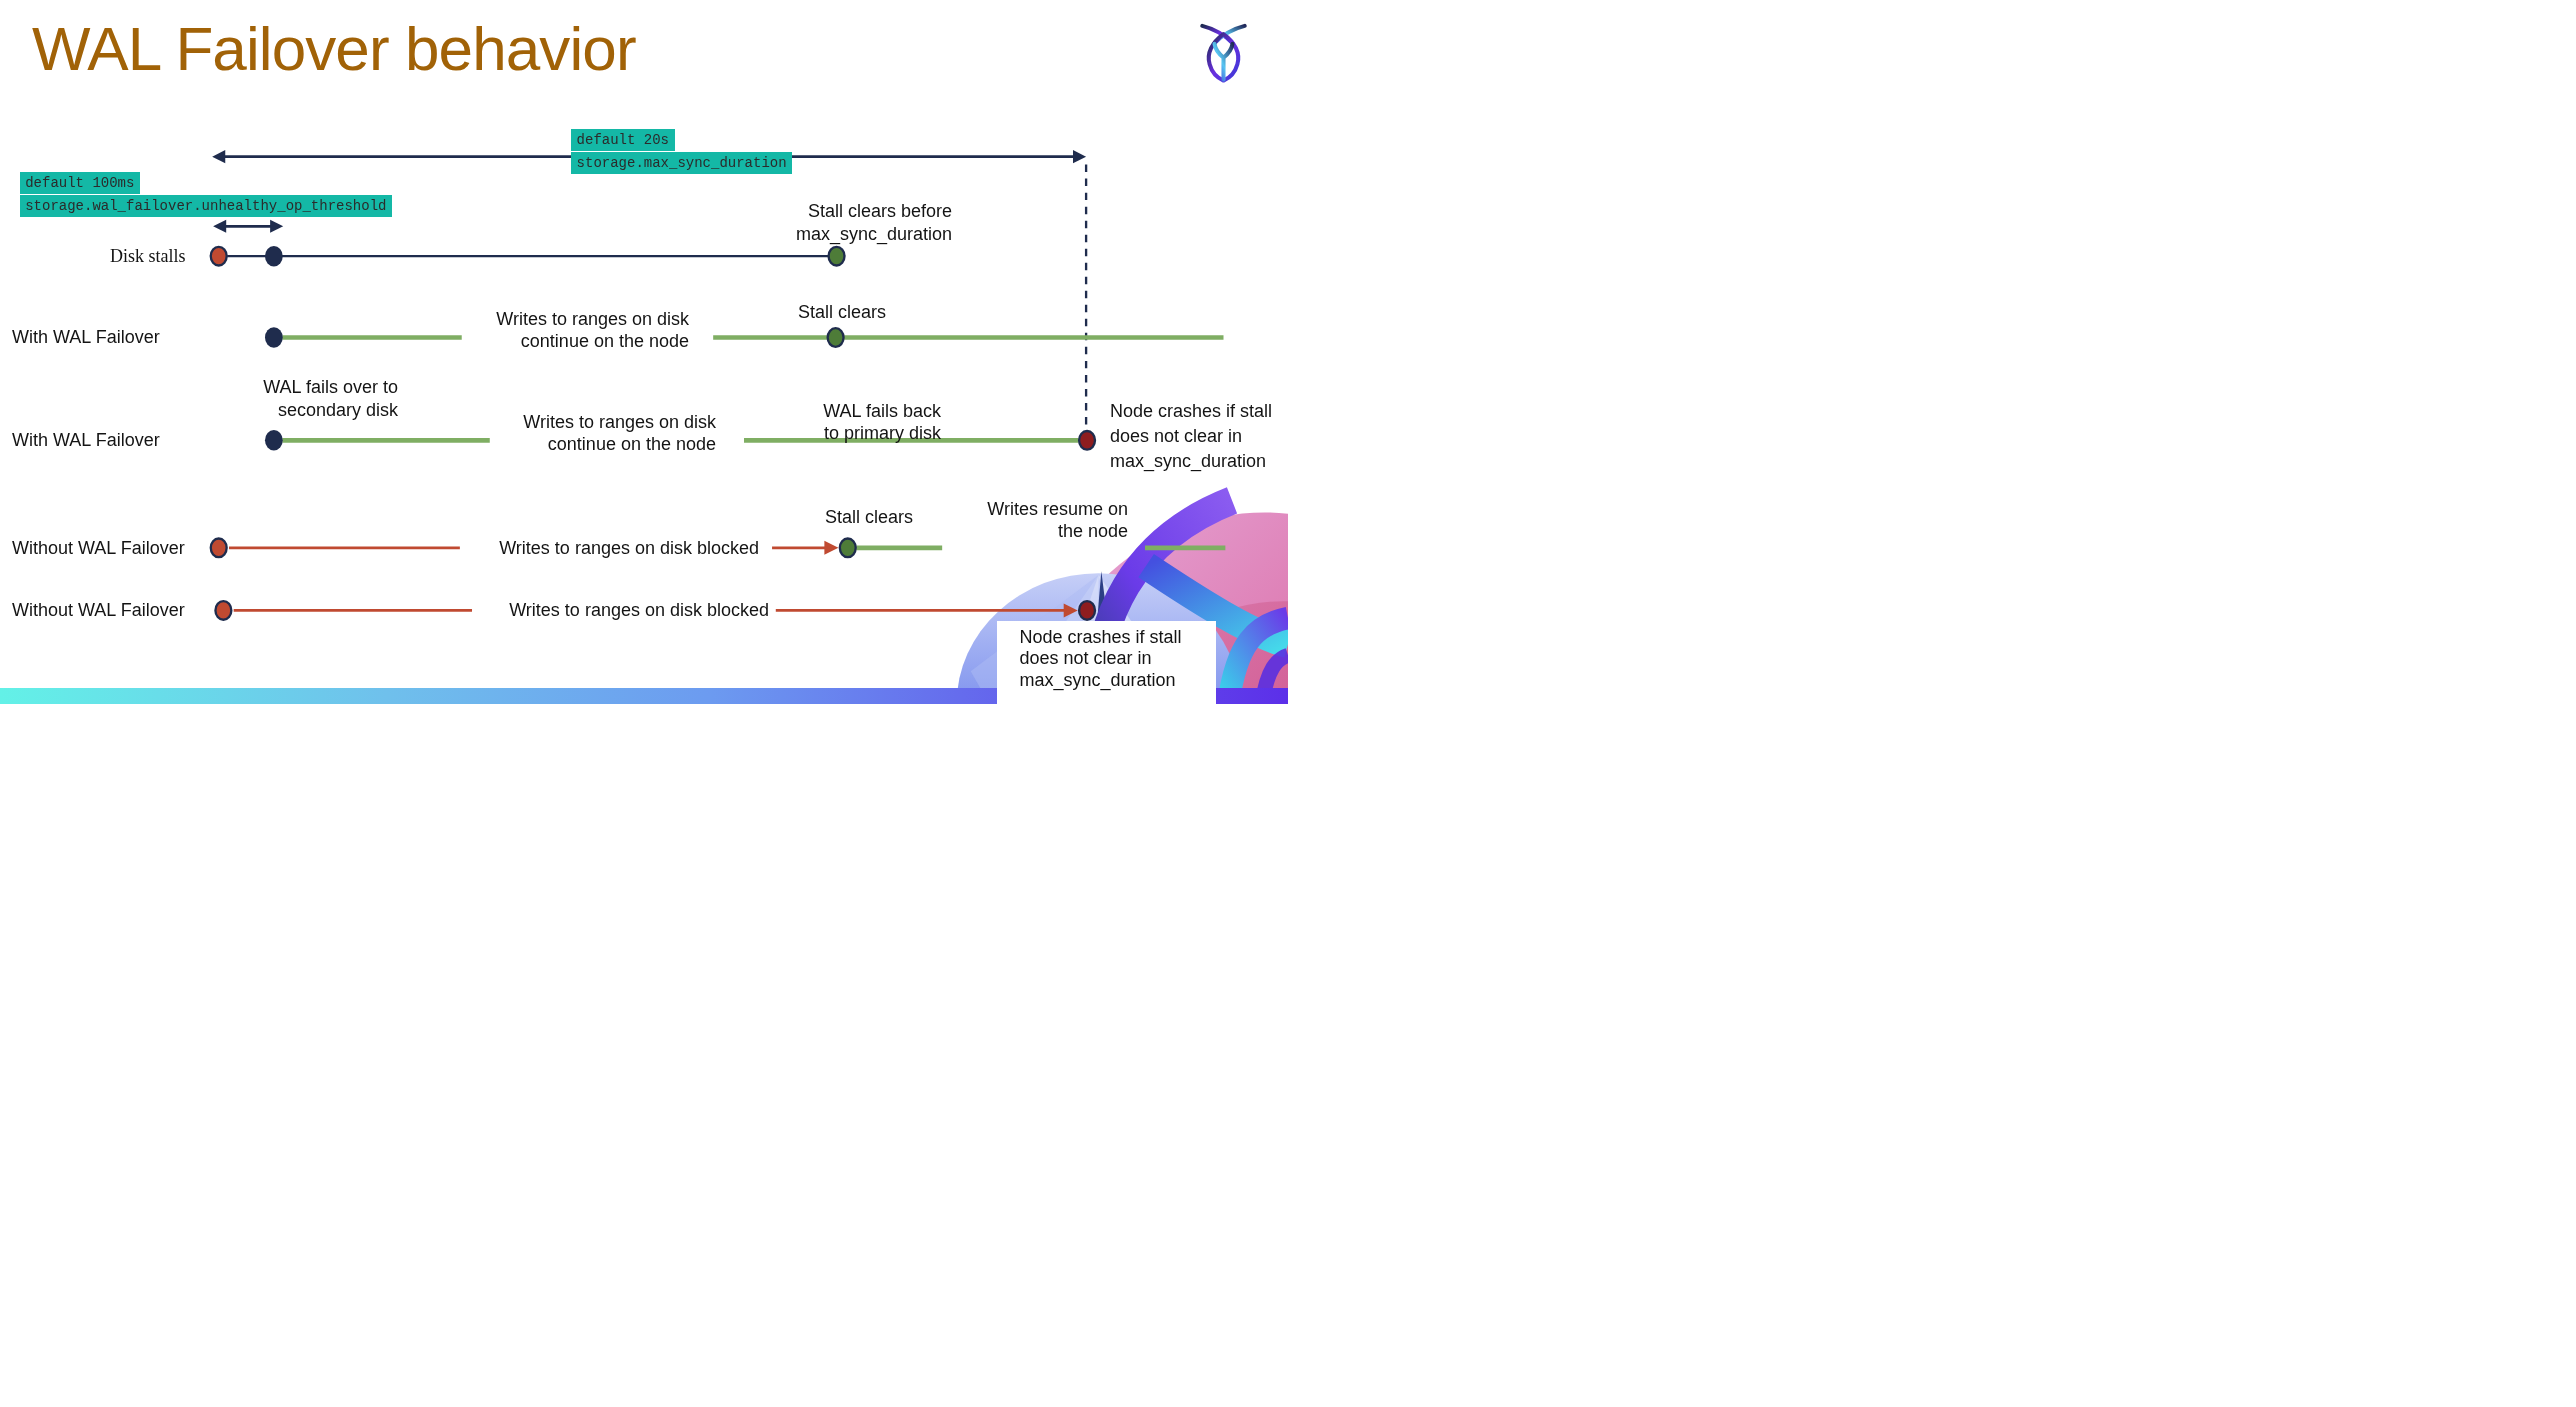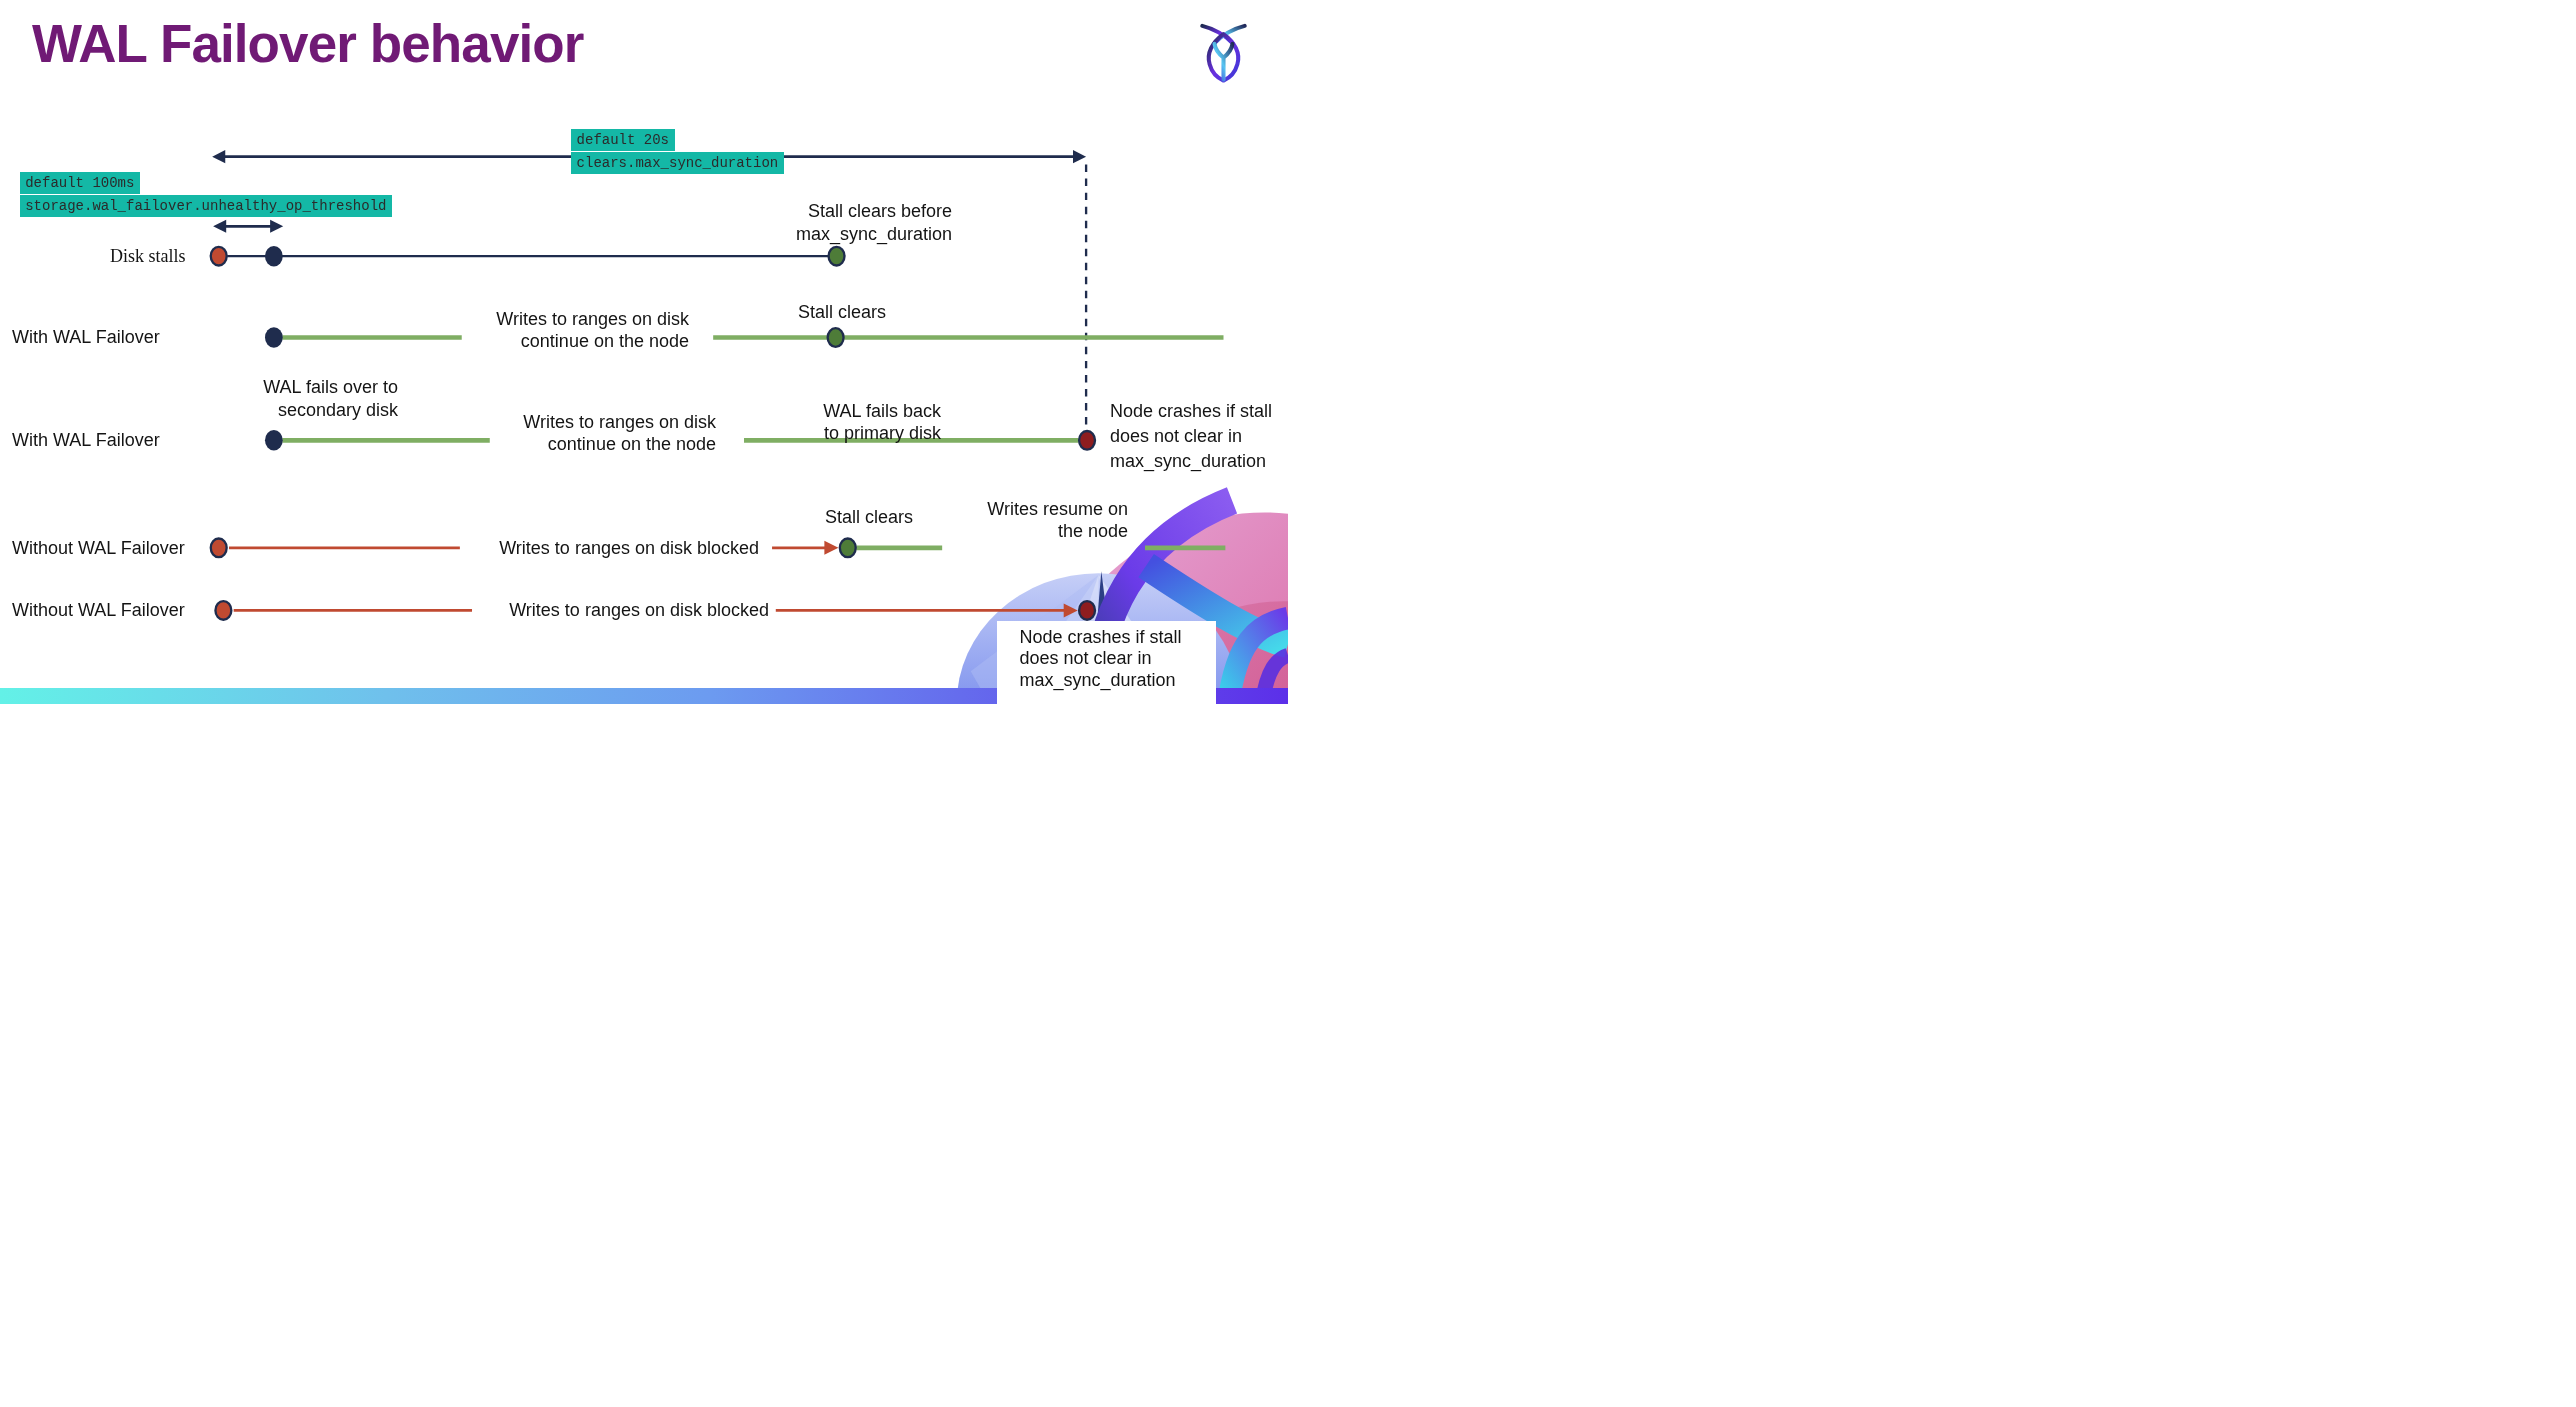--- a/index.html
+++ b/index.html
@@ -1,22 +1,22 @@
 <!DOCTYPE html>
 <html style="font-size:15px"><head>
 <meta charset="utf-8">
 <style>
   html,body{margin:0;padding:0;background:#fff;}
   .stage{
     position:relative;width:1288px;height:704px;background:#fff;overflow:hidden;
     font-family:"Liberation Sans", sans-serif;color:#111;
   }
   .title{
-    position:absolute;left:32px;top:13px;font-size:53px;font-weight:700;
-    letter-spacing:-0.9px;color:#701a75;white-space:nowrap;
+    position:absolute;left:32px;top:13px;font-size:62px;font-weight:400;
+    letter-spacing:-0.9px;color:#a16207;white-space:nowrap;
   }
   .txt{position:absolute;font-size:18px;line-height:22.4px;white-space:pre-line;color:#141414;}
   .center{text-align:right;}
   .mono{
     position:absolute;font-family:"Liberation Mono","DejaVu Sans Mono",monospace;
     font-size:14px;line-height:18px;background:#14b8a6;color:#2b2b2b;
     padding:1.9px 5.6px;white-space:nowrap;
   }
   .whitebox{
     position:absolute;left:997px;top:621px;width:219px;height:83px;background:#ffffff;
@@ -133,21 +133,21 @@
     <ellipse cx="907" cy="586" rx="8.5" ry="10" fill="#4e7c38" stroke="#1f2c4d" stroke-width="2.5"></ellipse>
 
     <ellipse cx="239" cy="653" rx="8.5" ry="10" fill="#c04a31" stroke="#1f2c4d" stroke-width="2.5"></ellipse>
     <ellipse cx="1163" cy="653" rx="8.5" ry="10" fill="#8e1d1f" stroke="#1f2c4d" stroke-width="2.5"></ellipse>
   </svg>
 
   <div class="textlayer">
     <div class="title">WAL Failover behavior</div>
 
     <div class="mono" style="left:571px;top:129px;">default 20s</div>
-    <div class="mono" style="left:571px;top:152px;">clears.max_sync_duration</div>
+    <div class="mono" style="left:571px;top:152px;">storage.max_sync_duration</div>
 
     <div class="mono" style="left:19.6px;top:172px;">default 100ms</div>
     <div class="mono" style="left:19.6px;top:195px;">storage.wal_failover.unhealthy_op_threshold</div>
 
     <div class="txt" style="left:110px;top:245px;width:89px;font-family:Liberation Serif, serif;">Disk stalls</div>
     <div class="txt" style="left:12px;top:326px;">With WAL Failover</div>
     <div class="txt" style="left:12px;top:429px;">With WAL Failover</div>
     <div class="txt" style="left:12px;top:537px;">Without WAL Failover</div>
     <div class="txt" style="left:12px;top:599px;">Without WAL Failover</div>
 

